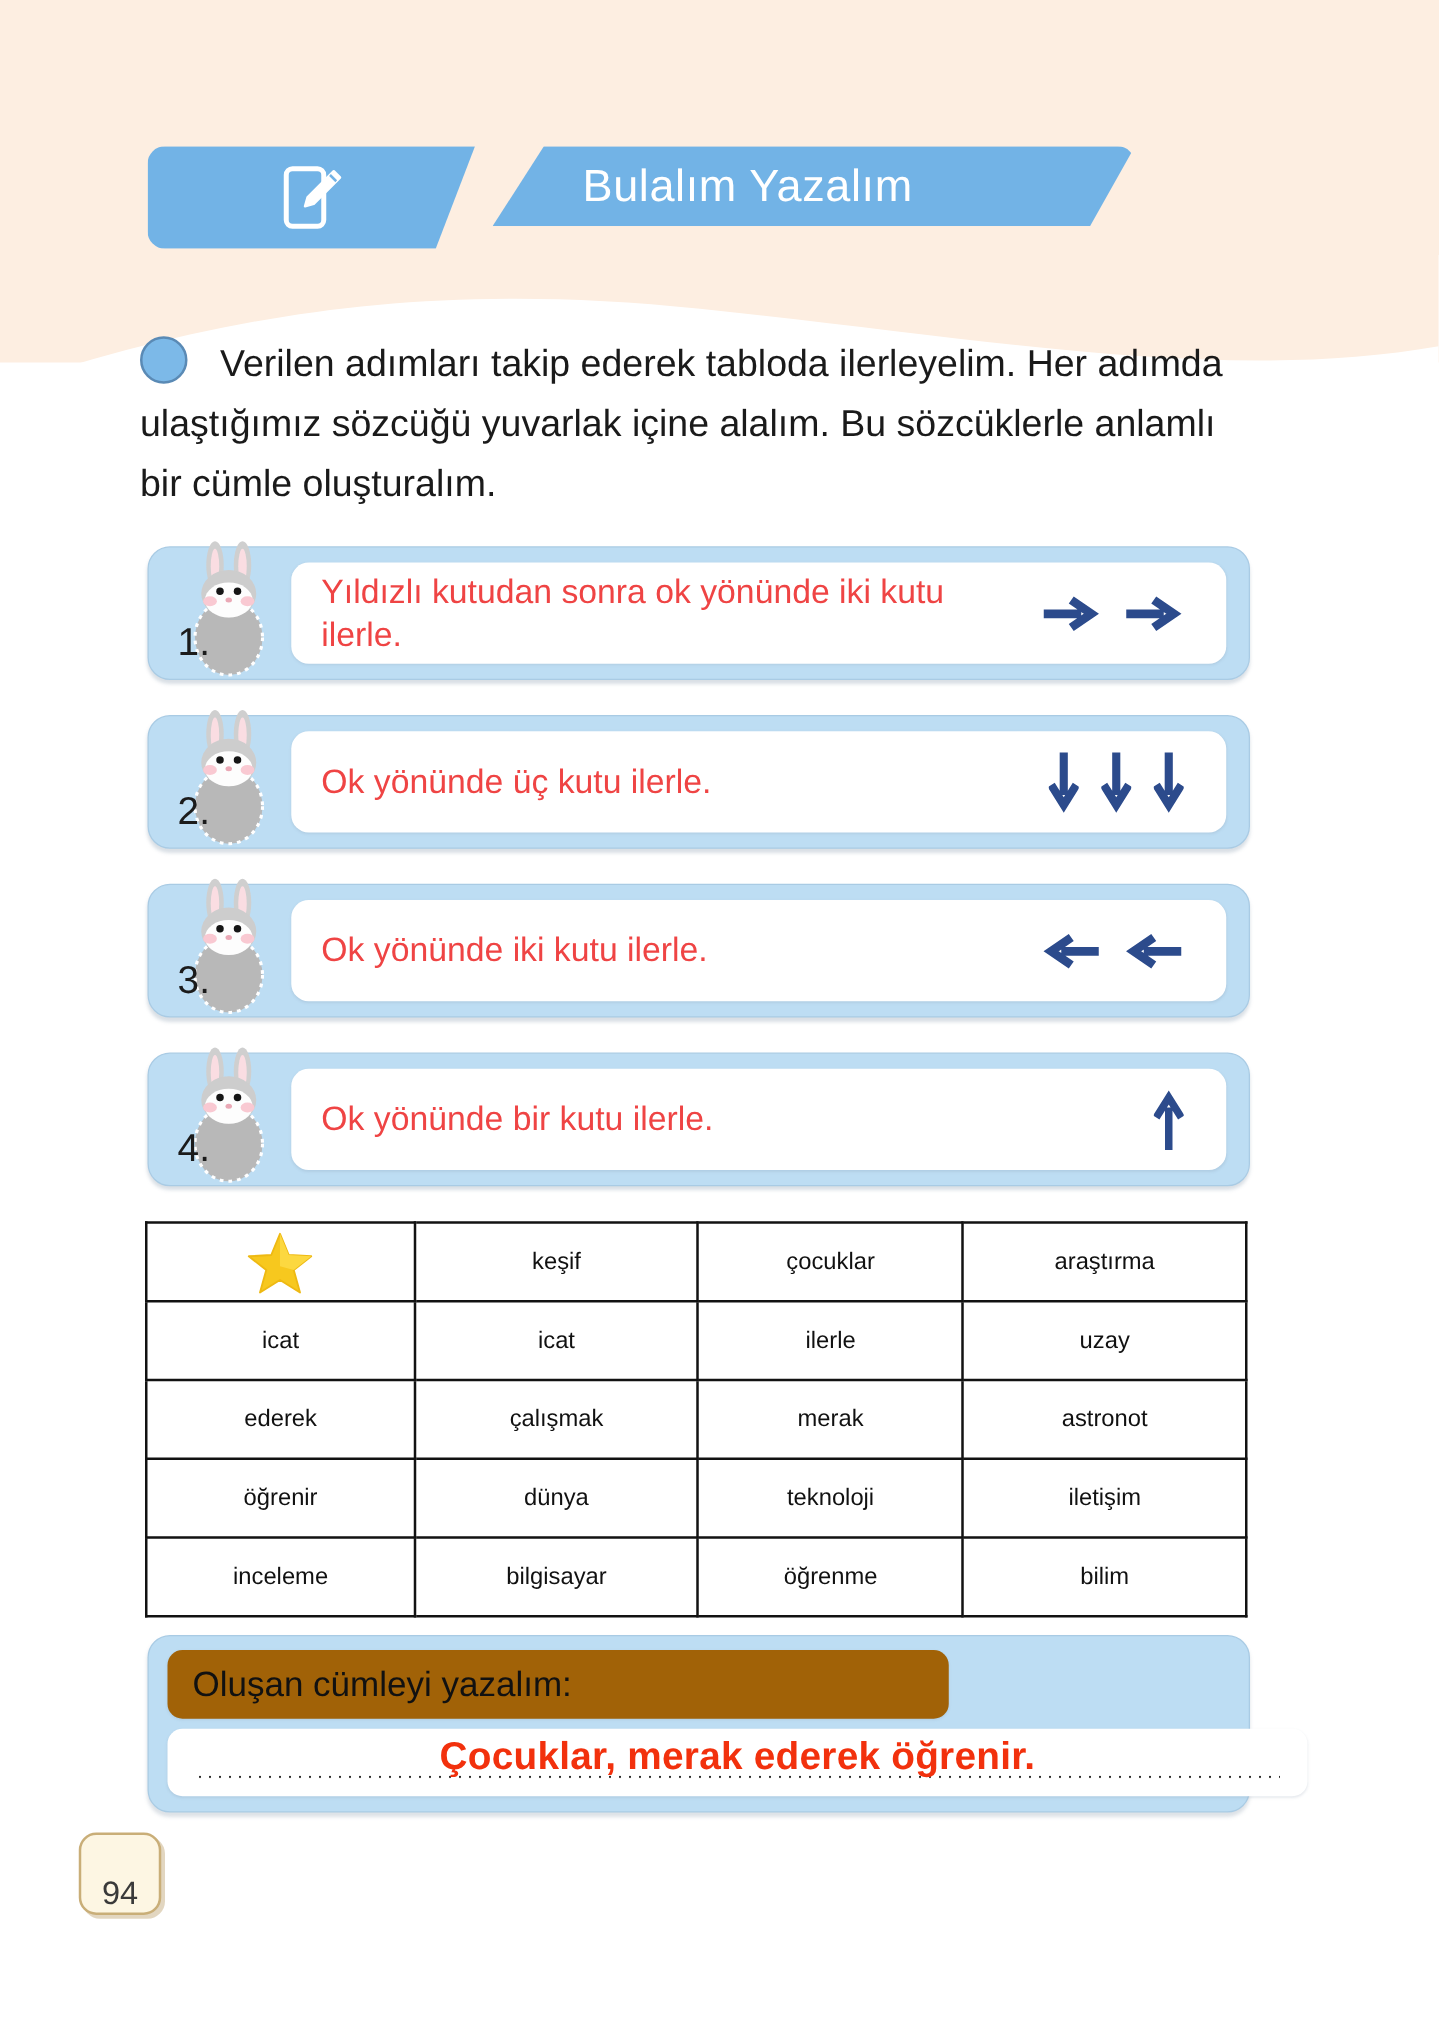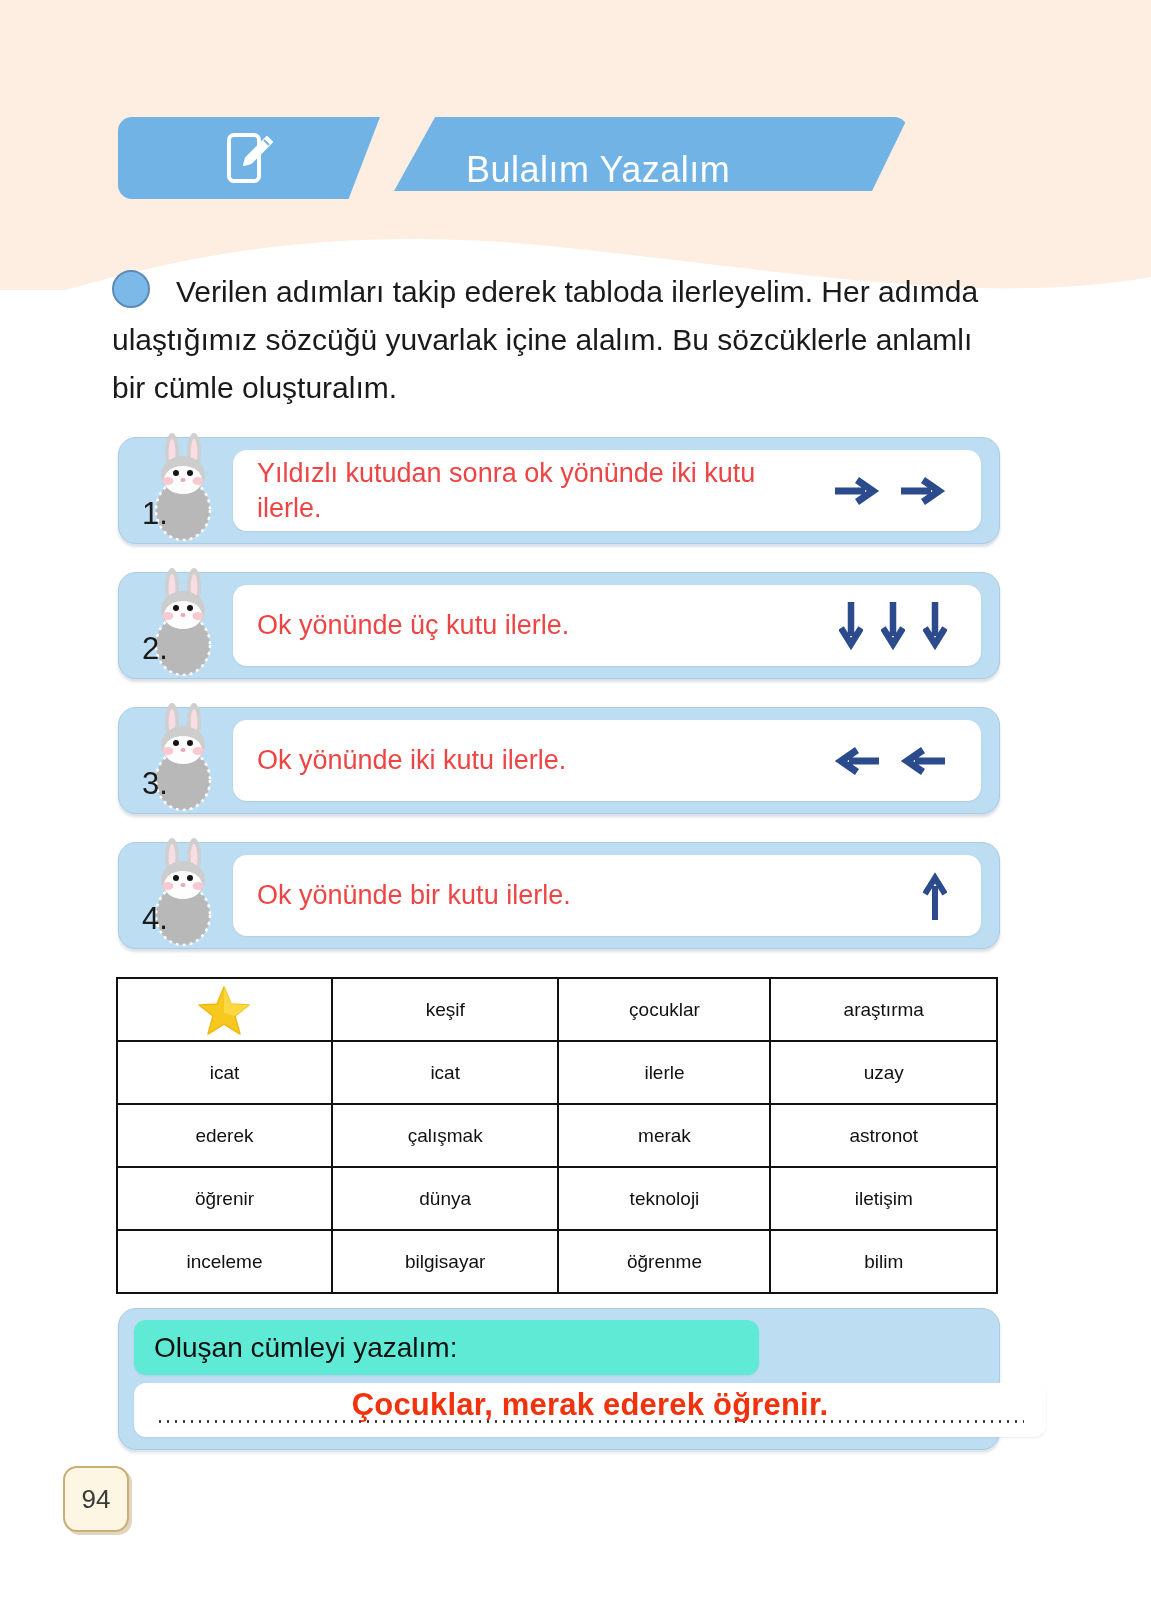--- a/index.html
+++ b/index.html
@@ -27,25 +27,25 @@
     display:flex;align-items:stretch;
   }
   .hdr-icon-tab{
     width:262px;height:82px;background:#72b3e6;
     border-radius:14px 0 0 14px;
     -webkit-clip-path:polygon(0 0, 100% 0, 88% 100%, 0 100%);
     clip-path:polygon(0 0, 100% 0, 88% 100%, 0 100%);
     display:flex;align-items:center;justify-content:center;
   }
   .hdr-title-tab{
-    width:514px;height:74px;background:#72b3e6;margin-left:14px;
+    width:514px;height:64px;background:#72b3e6;margin-left:14px;
     border-radius:0 14px 14px 0;
     -webkit-clip-path:polygon(8% 0, 100% 0, 93% 100%, 0 100%);
     clip-path:polygon(8% 0, 100% 0, 93% 100%, 0 100%);
-    display:flex;align-items:flex-end;
+    display:flex;align-items:center;
   }
   .hdr-title{
     color:#ffffff;font-size:36px;letter-spacing:.5px;
     margin-left:72px;font-weight:400;white-space:nowrap;
   }
   .pencil-icon{width:52px;height:54px;display:block;}
 
   
   .instr{
     position:absolute;left:112px;top:268px;width:900px;z-index:4;
@@ -107,21 +107,21 @@
 
   
   .answer-panel{
     position:absolute;left:118px;top:1308px;width:880px;height:140px;
     background:#bdddf3;border-radius:18px;border:1px solid #a9cbe4;
     box-shadow:0 3px 3px rgba(120,140,160,.25);
     z-index:4;
   }
   .answer-label{
     position:absolute;left:15px;top:11px;width:625px;height:55px;
-    background:#5eead4;border-radius:12px;
+    background:#a16207;border-radius:12px;
     display:flex;align-items:center;
     box-shadow:0 1px 2px rgba(120,140,160,.18);
   }
   .answer-label span{font-size:28px;color:#111;margin-left:20px;}
   .answer-field{
     position:absolute;left:15px;top:74px;width:912px;height:54px;
     background:#ffffff;border-radius:12px;overflow:hidden;
     box-shadow:0 1px 2px rgba(120,140,160,.18);
   }
   .dotline{
@@ -134,21 +134,21 @@
     font-size:31px;font-weight:bold;color:#f2310d;
     letter-spacing:.2px;
   }
 
   
   .page-num{
     position:absolute;left:63px;top:1466px;width:62px;height:62px;
     background:#fdf6e3;border:2px solid #c9ae78;
     border-radius:14px;
     box-shadow:3px 3px 0 rgba(190,165,115,.45);
-    display:flex;align-items:center;justify-content:center;
+    display:flex;align-items:flex-end;justify-content:center;
     font-size:26px;color:#3a3a3a;z-index:4;
   }
 </style>
 </head>
 <body>
 
 <div class="top-bg"></div>
 <svg class="wave" viewBox="0 0 1151 110" preserveAspectRatio="none">
   <path d="M0,95 C170,40 330,8 560,32 C790,56 980,92 1151,62 L1151,110 L0,110 Z" fill="#ffffff"></path>
 </svg>

